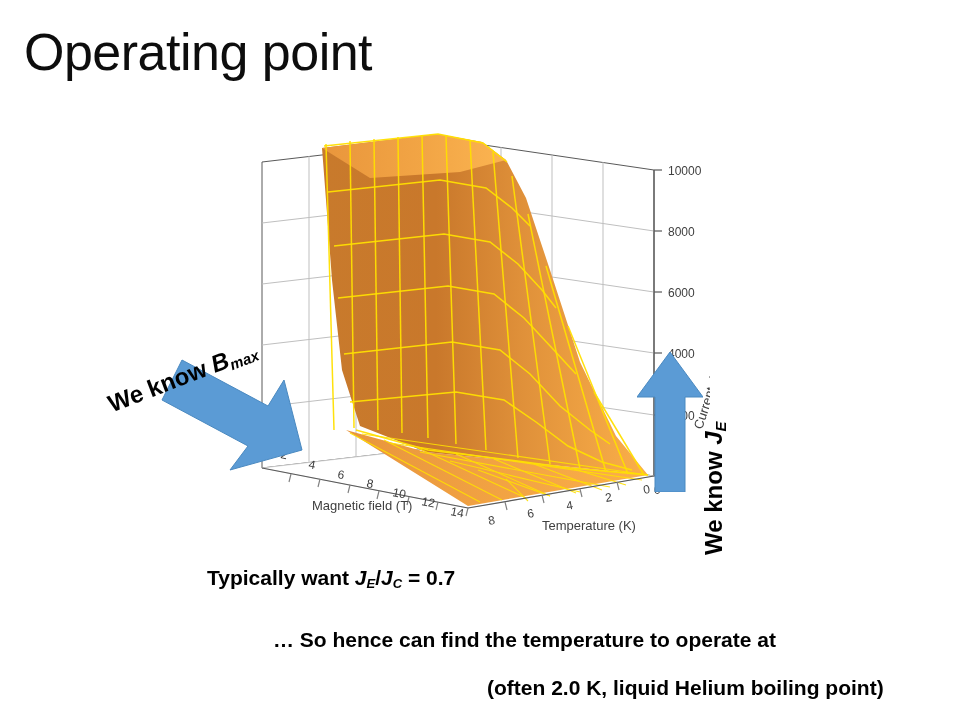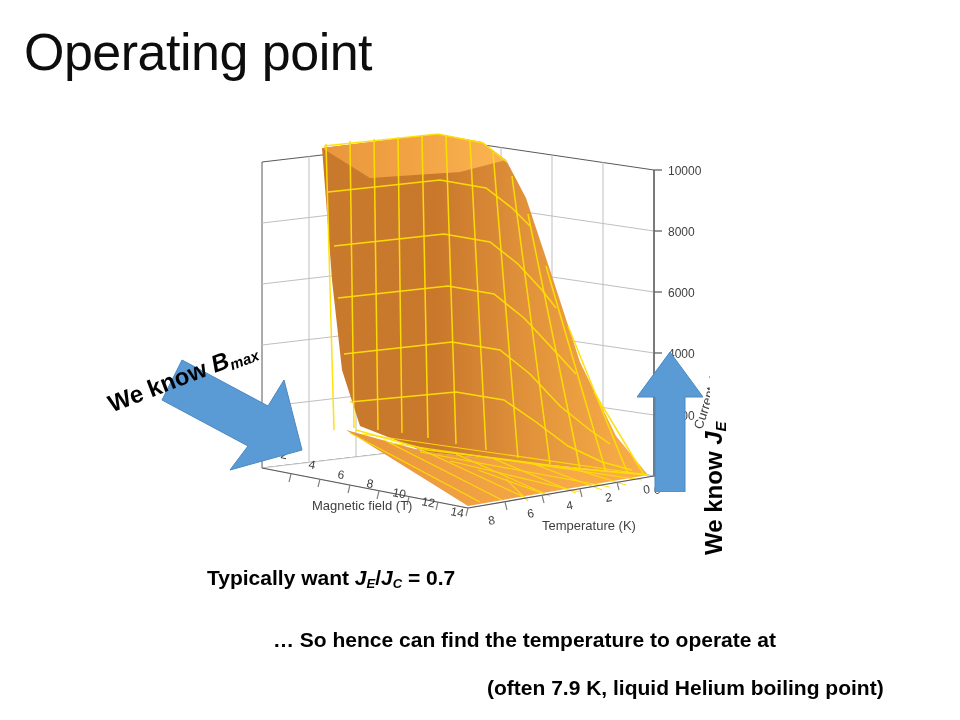--- a/index.html
+++ b/index.html
@@ -280,13 +280,13 @@
 <div id="label-je">
   <span>We know </span><span class="ital">J</span><span class="sub ital">E</span>
 </div>
 
 <div id="body-line-1" class="body-line">
   <span>Typically want </span><span class="ital">J</span><span class="sub ital">E</span><span>/</span><span class="ital">J</span><span class="sub ital">C</span><span> = 0.7</span>
 </div>
 
 <div id="body-line-2" class="body-line">… So hence can find the temperature to operate at</div>
 
-<div id="body-line-3" class="body-line">(often 7.9 K, liquid Helium boiling point)</div>
+<div id="body-line-3" class="body-line">(often 2.0 K, liquid Helium boiling point)</div>
 
 </body></html>

